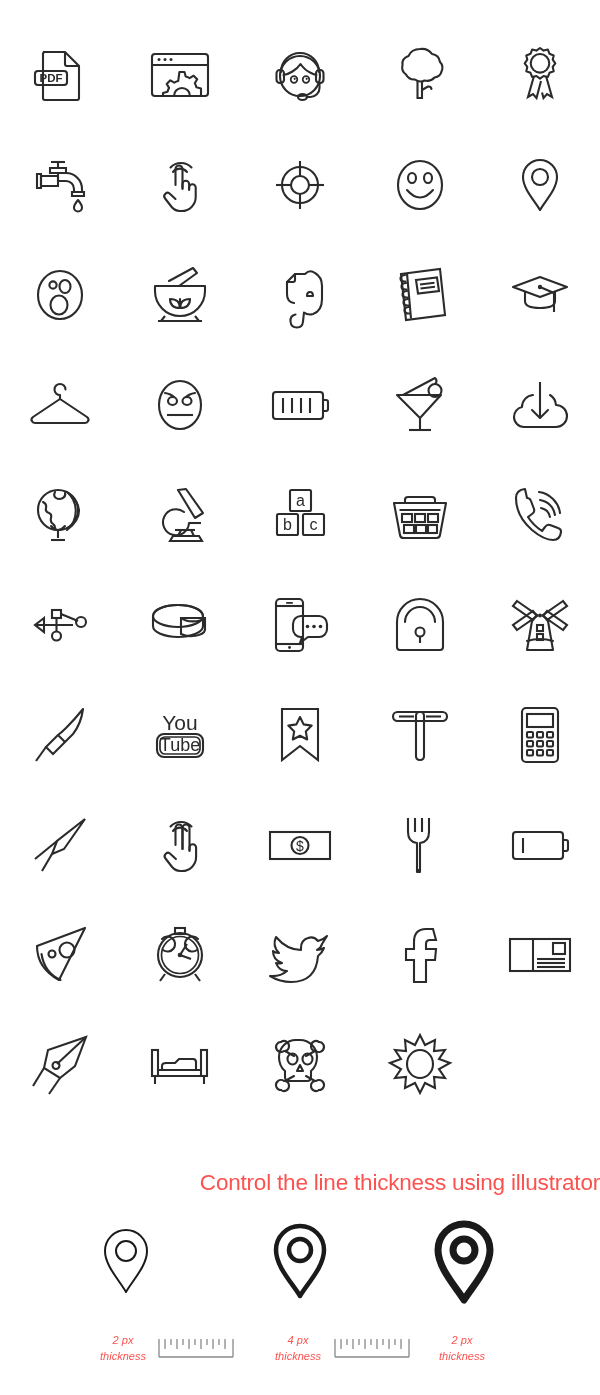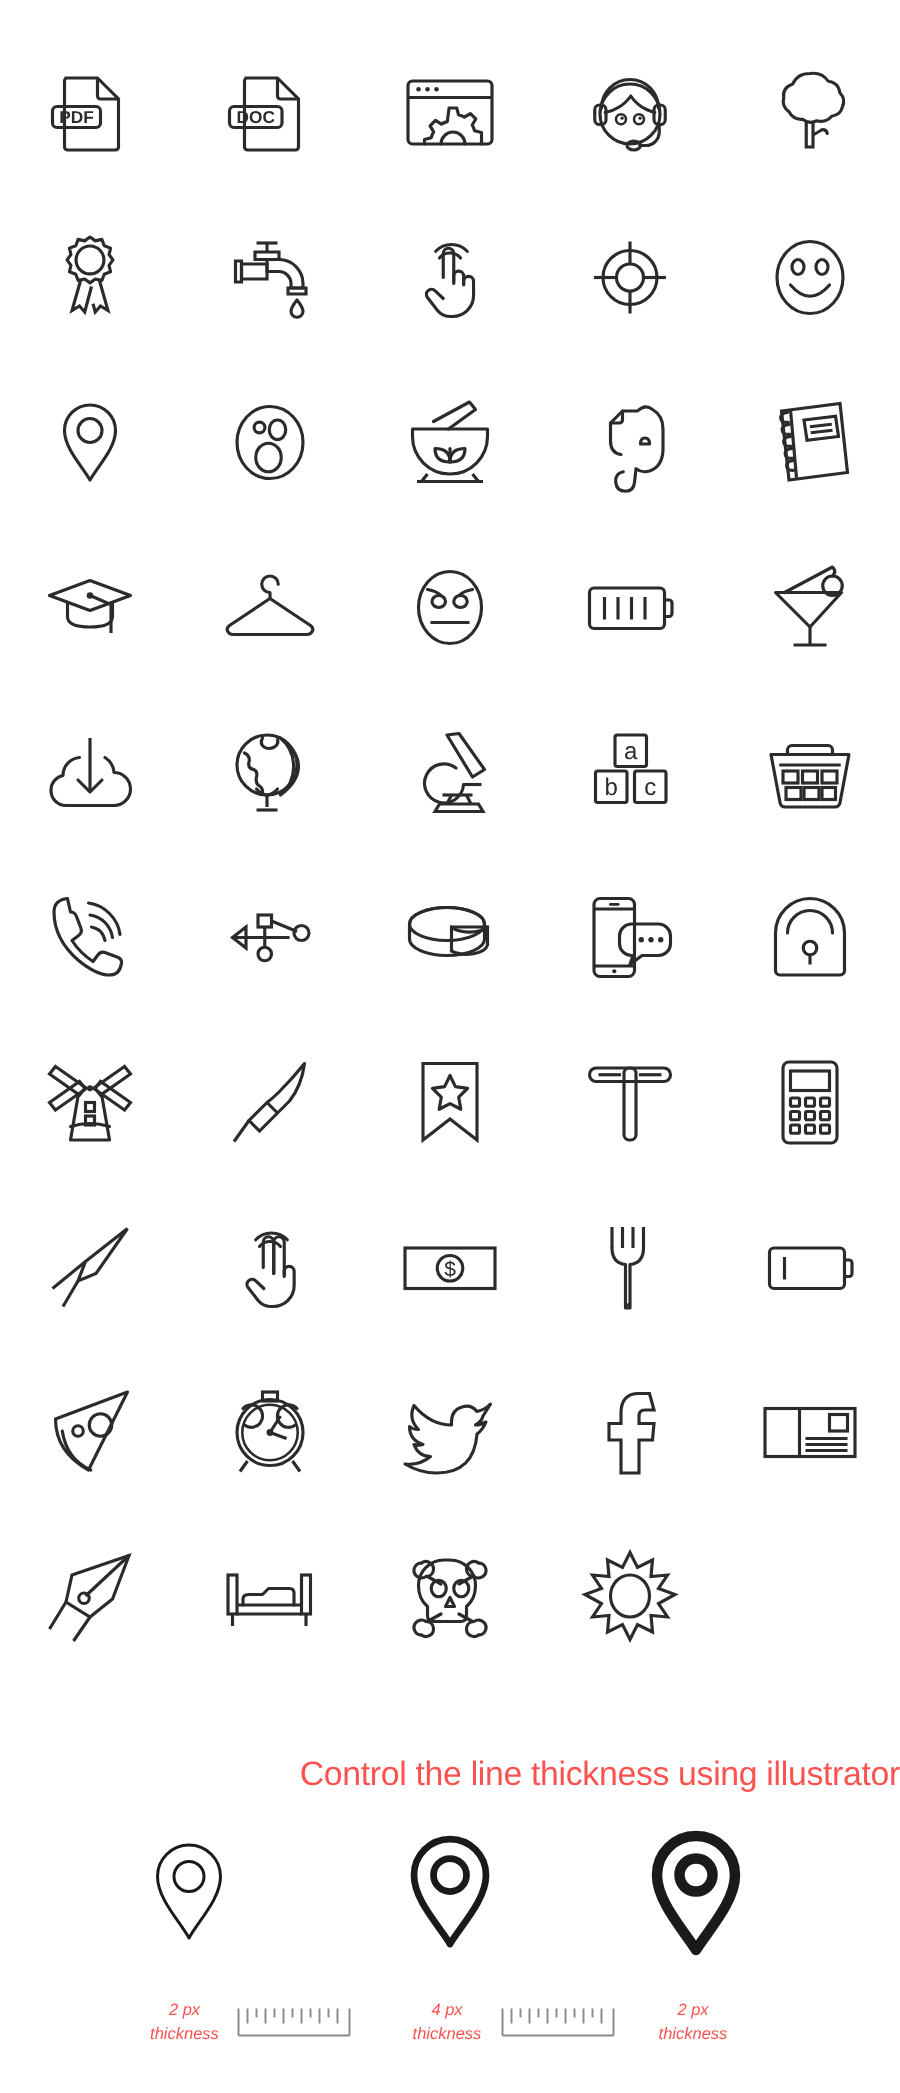--- a/index.html
+++ b/index.html
@@ -158,28 +158,20 @@
 
     <div class="icon-cell">
       <svg viewBox="0 0 74 74">
         <path class="ln-sq" d="M20 14 h22 l14 14 v32 a2 2 0 0 1 -2 2 H22 a2 2 0 0 1 -2 -2 V16 a2 2 0 0 1 2 -2 z"></path>
         <path class="ln-sq" d="M42 14 v12 a2 2 0 0 0 2 2 h12"></path>
         <rect class="ln-sq" x="12" y="33" width="32" height="14" rx="3"></rect>
         <text class="icon-txt" x="28" y="44.3" font-size="11.5" text-anchor="middle">PDF</text>
       </svg>
     </div>
 
-    <div class="icon-cell">
-      <svg viewBox="0 0 74 74">
-        <path class="ln-sq" d="M20 14 h22 l14 14 v32 a2 2 0 0 1 -2 2 H22 a2 2 0 0 1 -2 -2 V16 a2 2 0 0 1 2 -2 z"></path>
-        <path class="ln-sq" d="M42 14 v12 a2 2 0 0 0 2 2 h12"></path>
-        <rect class="ln-sq" x="10" y="33" width="35" height="14" rx="3"></rect>
-        <text class="icon-txt" x="27.5" y="44.3" font-size="11.5" text-anchor="middle">DOC</text>
-      </svg>
-    </div>
 
     <div class="icon-cell">
       <svg viewBox="0 0 74 74">
         <rect class="ln-sq" x="9" y="16" width="56" height="42" rx="3"></rect>
         <line class="ln-sq" x1="9" y1="27" x2="65" y2="27"></line>
         <circle class="fl" cx="16" cy="21.5" r="1.5"></circle>
         <circle class="fl" cx="22" cy="21.5" r="1.5"></circle>
         <circle class="fl" cx="28" cy="21.5" r="1.5"></circle>
         <path class="ln" d="M20 58 v-3 l4.5 -1.2 a13.5 13.5 0 0 1 1.6 -3.9 l-2.4 -4 3.6 -3.6 4 2.4 a13.5 13.5 0 0 1 3.9 -1.6 L36.4 34 h5.1 l1.2 4.5 a13.5 13.5 0 0 1 3.9 1.6 l4 -2.4 3.6 3.6 -2.4 4 a13.5 13.5 0 0 1 1.6 3.9 L58 50.4 V58"></path>
         <path class="ln" d="M31 58 a8 8 0 0 1 16 0"></path>
@@ -489,20 +481,28 @@
     </div>
 
     <div class="icon-cell">
       <svg viewBox="0 0 74 74">
         <path class="ln" d="M60 11 q-8 10 -17 19 q-4 4 -8 7 l7 7 q4 -4 8 -8 q8 -10 10 -25 z"></path>
         <path class="ln-sq" d="M35 37 L23 49 L30 56 L42 44"></path>
         <path class="ln-sq" d="M23 49 L13 63"></path>
       </svg>
     </div>
 
+    <div class="icon-cell">
+      <svg viewBox="0 0 74 74">
+        <text class="icon-txt-l" x="37" y="32" font-size="21" text-anchor="middle">You</text>
+        <rect class="ln" x="14" y="36" width="46" height="23" rx="7"></rect>
+        <rect class="ln-thin" x="17" y="39" width="40" height="17" rx="5"></rect>
+        <text class="icon-txt-l" x="37" y="53" font-size="18" text-anchor="middle">Tube</text>
+      </svg>
+    </div>
 
     <div class="icon-cell">
       <svg viewBox="0 0 74 74">
         <path class="ln-sq" d="M19 11 h36 v51 L37 48 L19 62 z"></path>
         <path class="ln" d="M37 19 l3.6 7.4 8.1 1.2 -5.9 5.8 1.4 8.1 -7.2 -3.8 -7.2 3.8 1.4 -8.1 -5.9 -5.8 8.1 -1.2 z"></path>
       </svg>
     </div>
 
     <div class="icon-cell">
       <svg viewBox="0 0 74 74">

